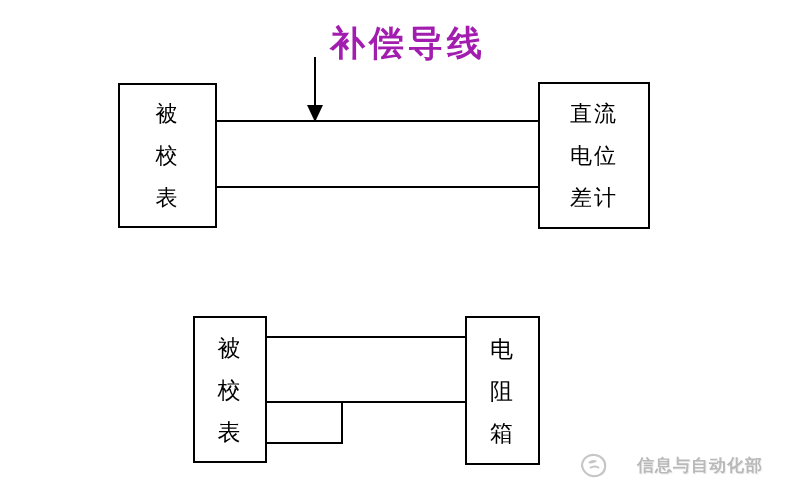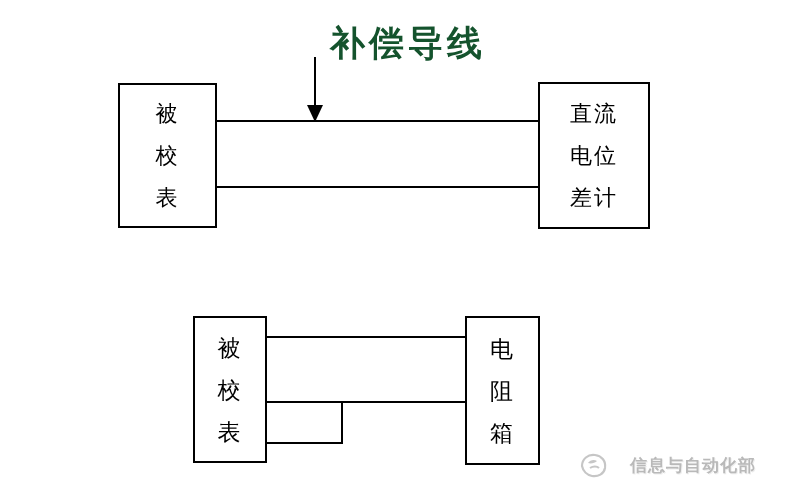--- a/index.html
+++ b/index.html
@@ -54,21 +54,21 @@
   #loop-horiz  { left: 267px; top: 442px; width: 76px; }
 
   
   .diagram-title {
     position: absolute;
     left: 330px;
     top: 20px;
     font-size: 35px;
     font-weight: bold;
     letter-spacing: 4px;
-    color: #14532d;
+    color: #a21caf;
     white-space: nowrap;
   }
   .arrow-shaft {
     position: absolute;
     left: 314px;
     top: 57px;
     width: 2px;
     height: 50px;
     background: #000000;
   }
@@ -83,21 +83,21 @@
     border-top: 17px solid #000000;
   }
 
   
   .watermark {
     position: absolute;
     left: 576px;
     top: 450px;
     display: flex;
     align-items: center;
-    gap: 18px;
+    gap: 25px;
   }
   .watermark .wm-text {
     font-size: 17px;
     font-weight: bold;
     color: #b9b9b9;
     letter-spacing: 1px;
     text-shadow: 1px 1px 0 #efefef;
     white-space: nowrap;
   }
   .wm-logo { display: block; }

